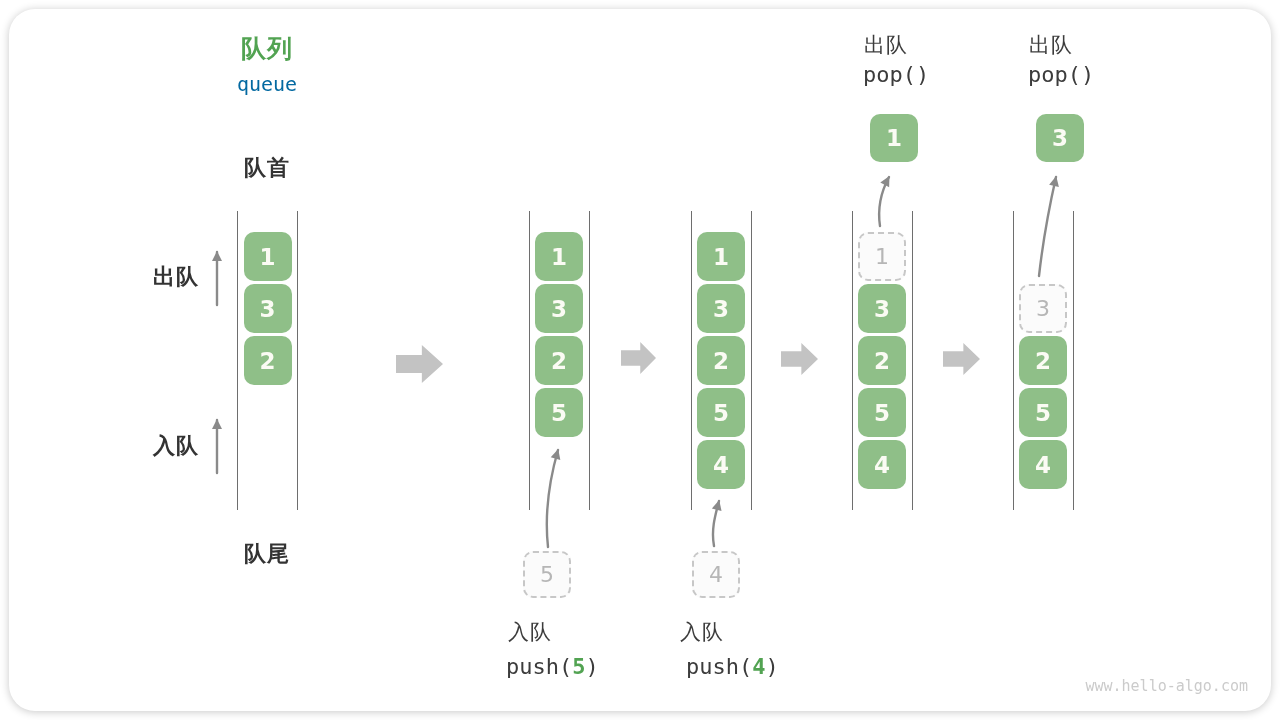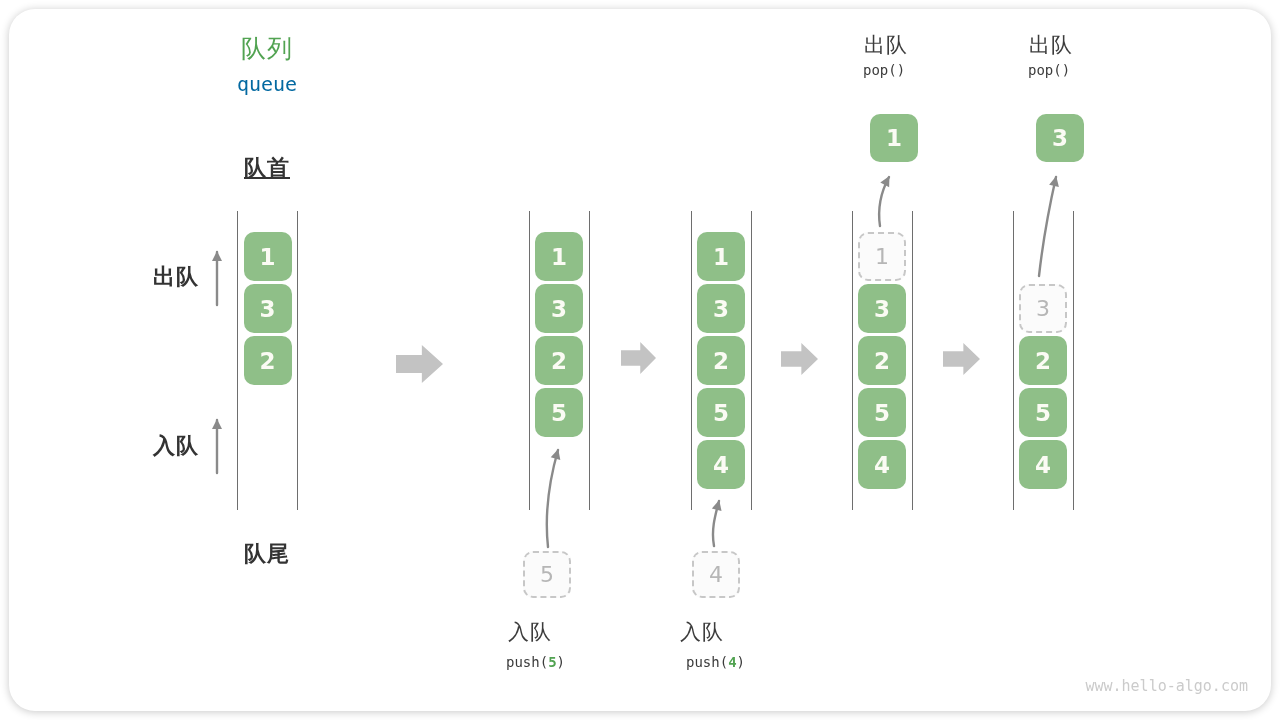--- a/index.html
+++ b/index.html
@@ -8,25 +8,25 @@
     background:#ffffff;
     font-family:"Liberation Sans",sans-serif;
   }
   #card{
     position:absolute;left:9px;top:9px;right:9px;bottom:9px;
     background:#ffffff;border-radius:26px;
     box-shadow:0 1px 9px rgba(0,0,0,0.22);
   }
   .abs{position:absolute;}
   .cx{transform:translateX(-50%);white-space:nowrap;}
-  .title-zh{font-size:25px;font-weight:normal;color:var(--accent,#52a352);letter-spacing:1px;}
+  .title-zh{font-size:25px;font-weight:bold;color:var(--accent,#52a352);letter-spacing:1px;}
   .title-en{font-size:20px;color:#0369a1;font-family:"DejaVu Sans Mono",monospace;}
   .side-label{font-size:22px;font-weight:bold;color:#333333;letter-spacing:1px;}
   .op-zh{font-size:21px;color:#3c3c3c;letter-spacing:1px;}
-  .op-code{font-size:14px;color:#3c3c3c;font-family:"DejaVu Sans Mono",monospace;white-space:nowrap;}
+  .op-code{font-size:22px;color:#3c3c3c;font-family:"DejaVu Sans Mono",monospace;white-space:nowrap;}
   .op-code .arg{color:var(--accent,#52a352);font-weight:bold;}
   .column{
     position:absolute;width:61px;height:299px;box-sizing:border-box;
     border-left:1.5px solid var(--line,#6e6e6e);
     border-right:1.5px solid var(--line,#6e6e6e);
   }
   .box{
     position:absolute;width:48px;height:49px;box-sizing:border-box;
     border-radius:10px;display:flex;align-items:center;justify-content:center;
     font-family:"DejaVu Sans",sans-serif;
@@ -44,21 +44,21 @@
 </style>
 </head>
 <body>
 
 <div id="canvas">
   <div id="card"></div>
 
   <div class="abs cx title-zh" style="left:267px;top:32px;">队列</div>
   <div class="abs cx title-en" style="left:267px;top:72px;">queue</div>
 
-  <div class="abs cx side-label" style="left:267px;top:153px;text-decoration:underline;">队首</div>
+  <div class="abs cx side-label" style="left:267px;top:153px;">队首</div>
   <div class="abs cx side-label" style="left:267px;top:539px;">队尾</div>
   <div class="abs cx side-label" style="left:176px;top:262px;">出队</div>
   <div class="abs cx side-label" style="left:176px;top:431px;">入队</div>
 
   <svg class="overlay" width="1280" height="720">
     <defs>
       <marker id="ah" markerUnits="userSpaceOnUse" markerWidth="12" markerHeight="12" refX="10" refY="6" orient="auto">
         <path d="M1,1 L11,6 L1,11 Z" fill="#8a8a8a"></path>
       </marker>
     </defs>

